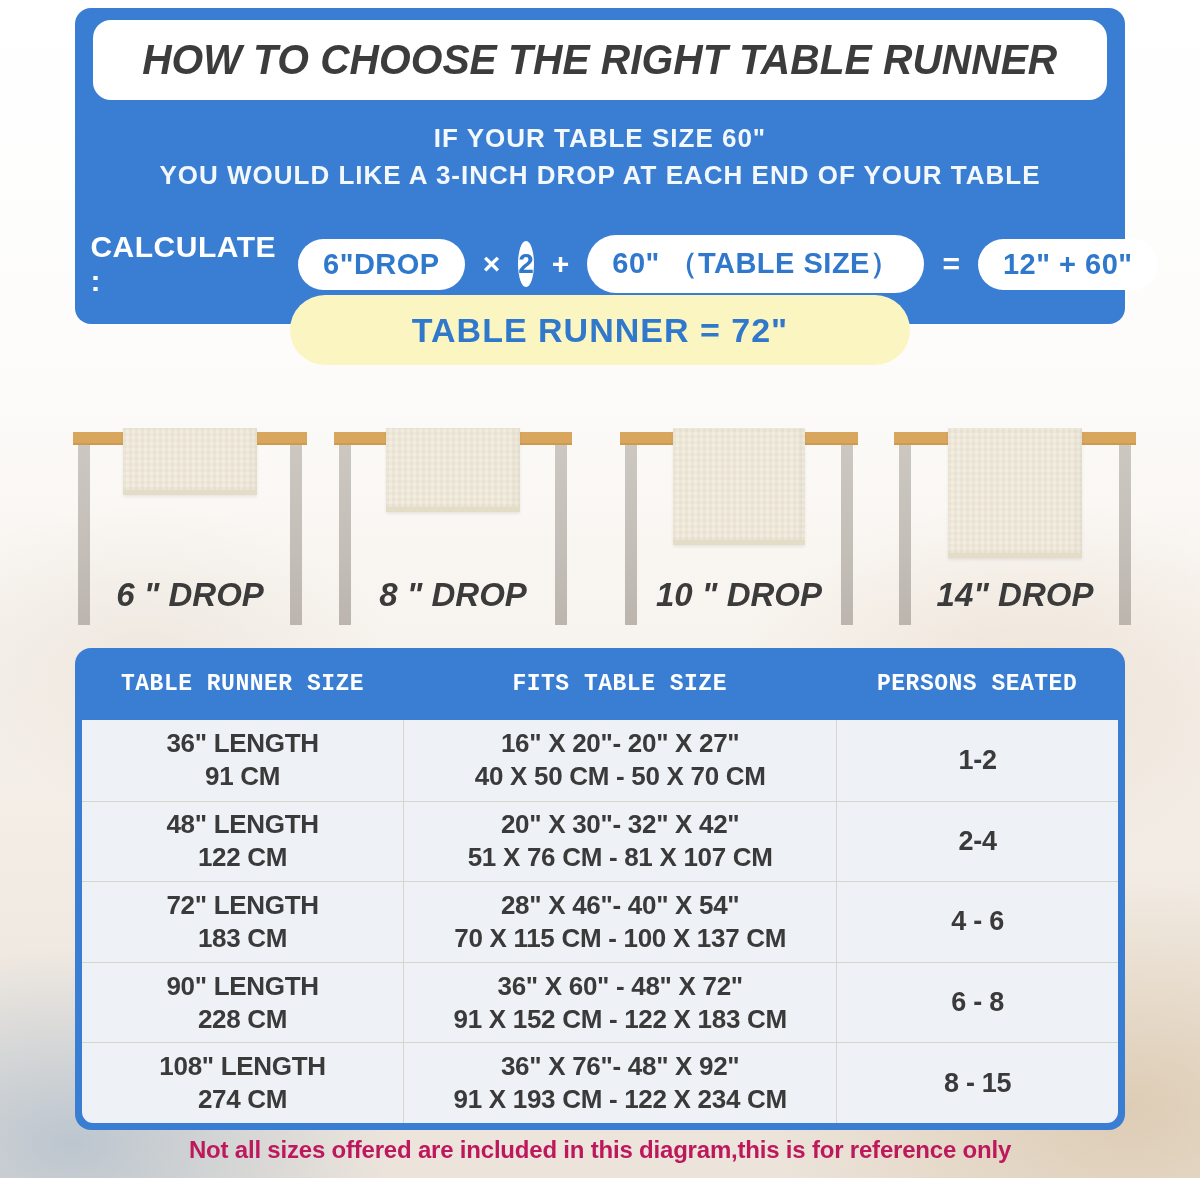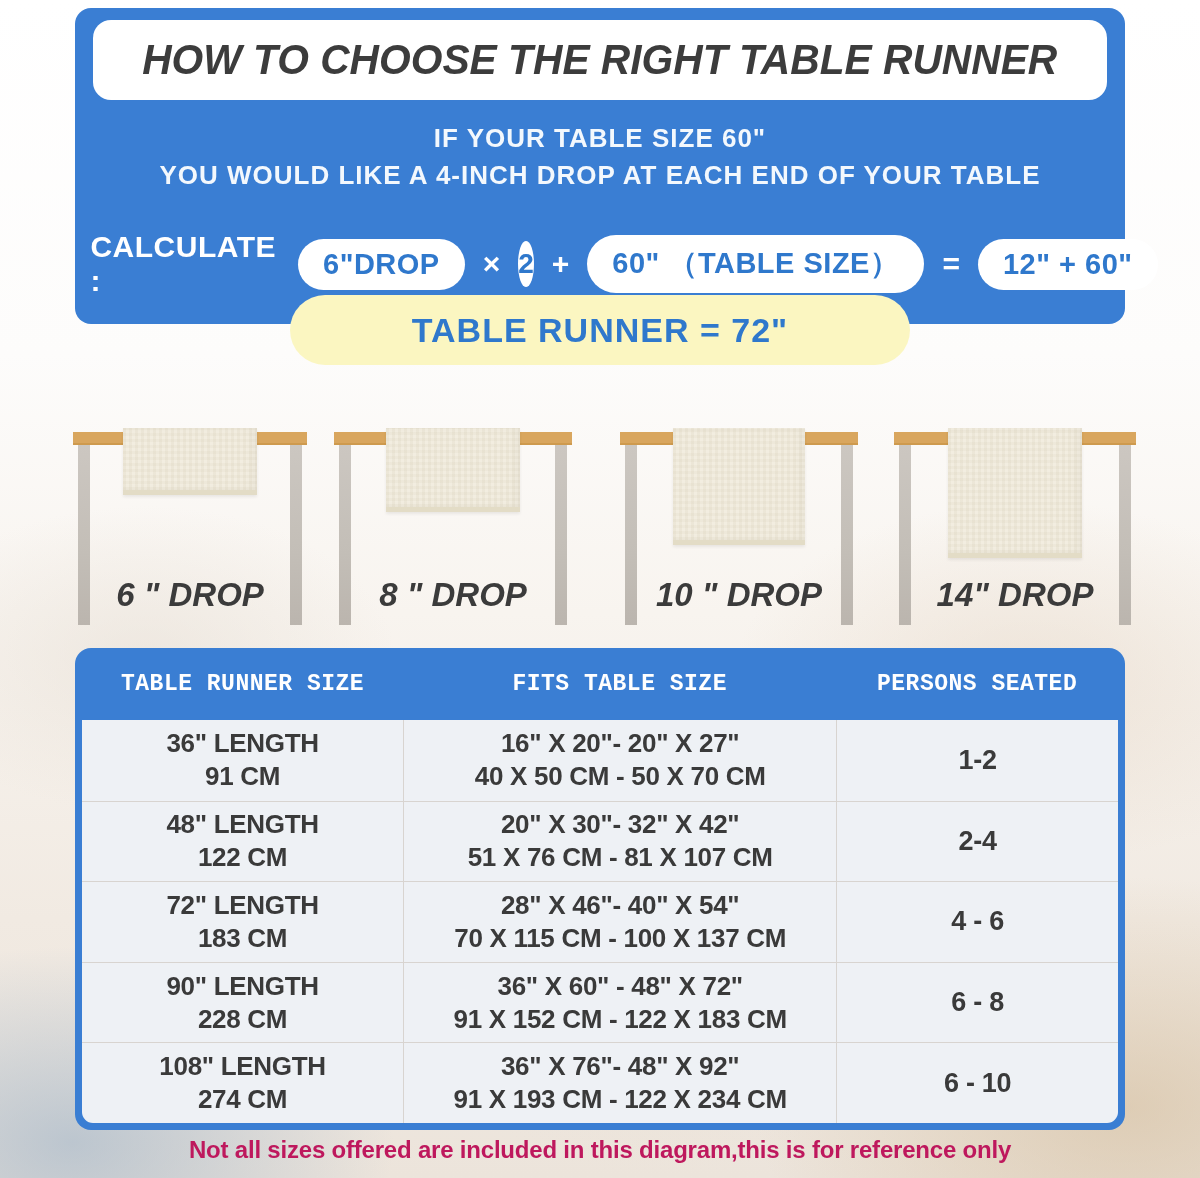--- a/index.html
+++ b/index.html
@@ -134,21 +134,21 @@
 <body>
 
 <div class="backdrop"></div>
 
 <div class="hero">
   <div class="title-band">
     <div class="main-title">HOW TO CHOOSE THE RIGHT TABLE RUNNER</div>
   </div>
   <div class="hero-sub">
     <div>IF YOUR TABLE SIZE 60"</div>
-    <div>YOU WOULD LIKE A 4-INCH DROP AT EACH END OF YOUR TABLE</div>
+    <div>YOU WOULD LIKE A 3-INCH DROP AT EACH END OF YOUR TABLE</div>
   </div>
   <div class="calc-row">
     <span class="calc-label">CALCULATE :</span>
     <span class="pill">6"DROP</span>
     <span class="op">×</span>
     <span class="circle">2</span>
     <span class="op">+</span>
     <span class="pill">60" （TABLE SIZE）</span>
     <span class="op">=</span>
     <span class="pill">12" + 60"</span>
@@ -252,20 +252,20 @@
     <div class="srow">
       <div class="scell">
         <div class="cell-line">108" LENGTH</div>
         <div class="cell-line">274 CM</div>
       </div>
       <div class="scell mid">
         <div class="cell-line">36" X 76"- 48" X 92"</div>
         <div class="cell-line">91 X 193 CM - 122 X 234 CM</div>
       </div>
       <div class="scell last">
-        <div class="cell-line persons-line">6 - 10</div>
+        <div class="cell-line persons-line">8 - 15</div>
       </div>
     </div>
 
   </div>
 </div>
 
 <div class="footnote">Not all sizes offered are included in this diagram,this is for reference only</div>
 
 </body></html>

